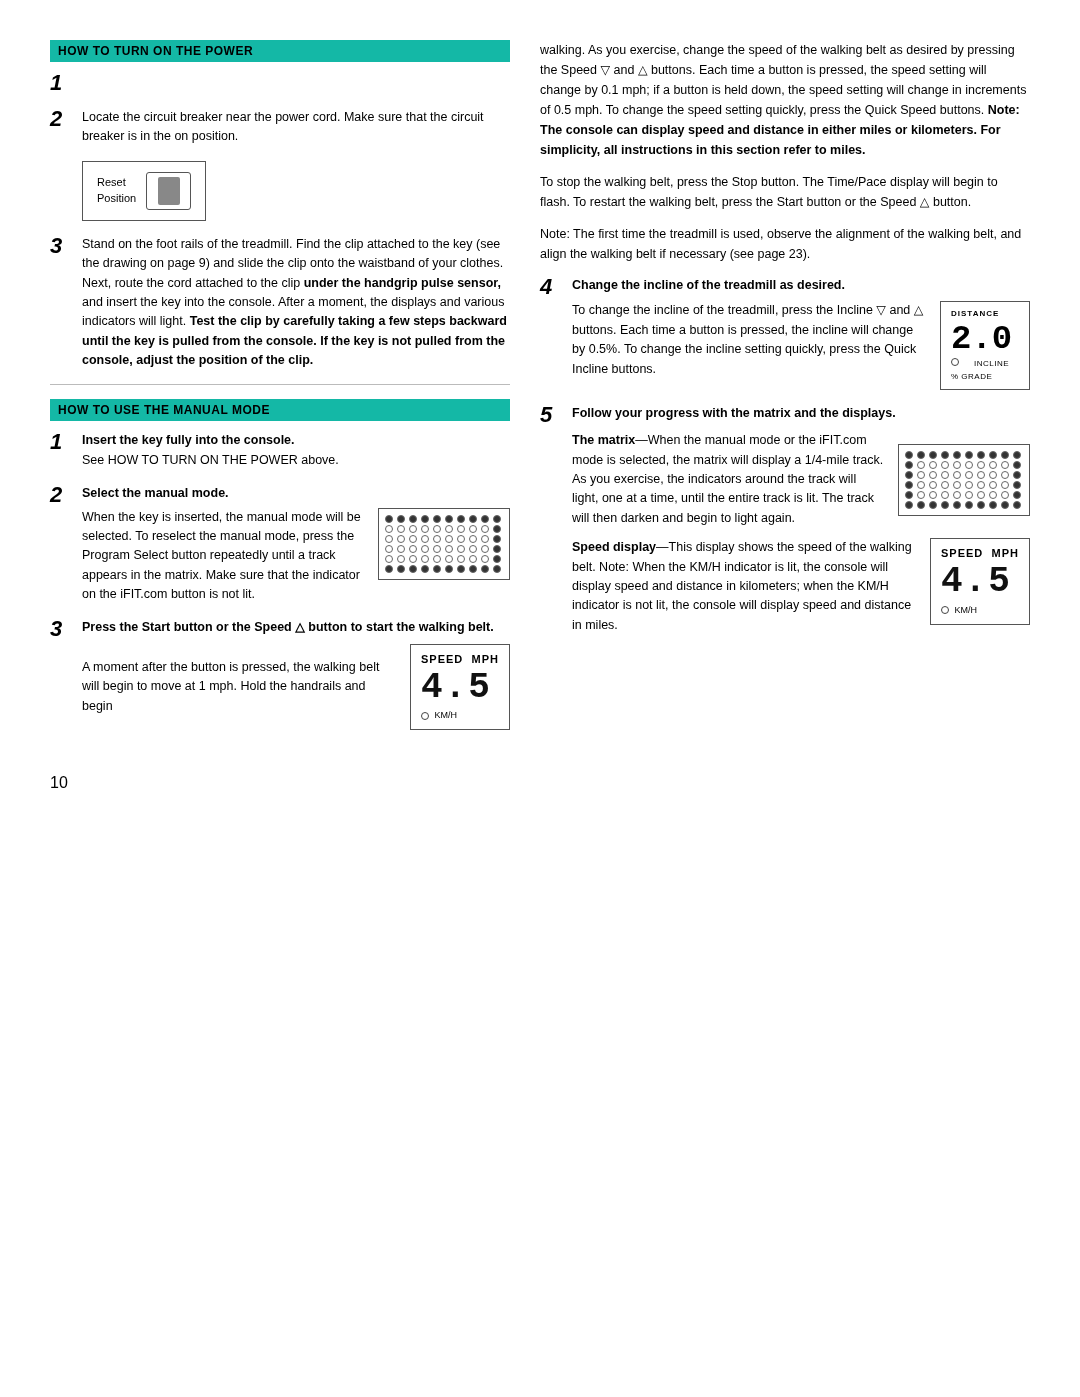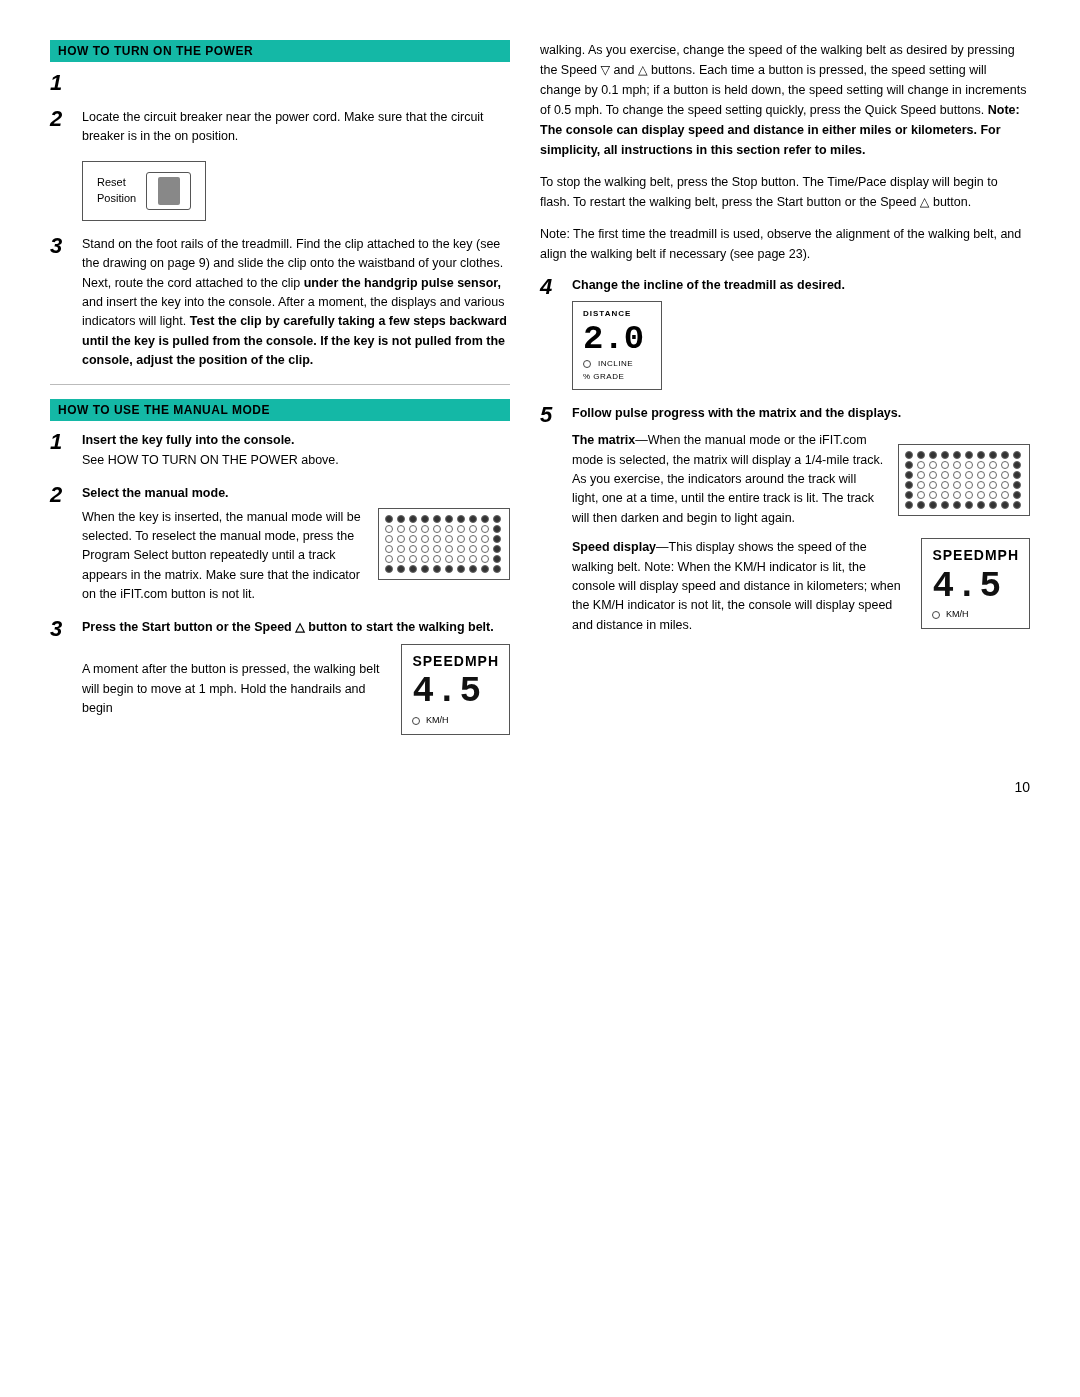--- a/index.html
+++ b/index.html
@@ -111,21 +111,21 @@
     
     .speed-display {
       border: 1.5px solid #555;
       padding: 6px 10px;
       display: inline-block;
       min-width: 100px;
     }
     .speed-label-row {
       display: flex;
       justify-content: space-between;
-      font-size: 14px;
+      font-size: 11px;
       font-weight: bold;
       letter-spacing: 1px;
     }
     .speed-number {
       font-size: 36px;
       font-weight: bold;
       letter-spacing: 2px;
       font-family: 'Courier New', monospace;
       line-height: 1.1;
       color: #111;
@@ -190,23 +190,23 @@
     .inline-image-block {
       display: flex;
       gap: 14px;
       align-items: flex-start;
       margin-top: 4px;
     }
     .inline-text { flex: 1; font-size: 12.5px; line-height: 1.55; }
     .inline-image { flex-shrink: 0; }
 
     .page-number {
-      text-align: right;
+      text-align: left;
       margin-top: 30px;
-      font-size: 14px;
+      font-size: 16px;
     }
     .divider {
       border: none;
       border-top: 1px solid #bbb;
       margin: 14px 0;
     }
   </style>
 </head>
 <body>
 
@@ -375,39 +375,42 @@
 
     <div class="right-col-text">
       Note: The first time the treadmill is used, observe the alignment of the walking belt, and align the walking belt if necessary (see page 23).
     </div>
 
     <div class="right-step">
       <div class="right-step-num">4</div>
       <div class="right-step-content">
         <b>Change the incline of the treadmill as desired.</b>
         <div class="inline-image-block" style="margin-top:6px;">
+          <div class="inline-text">
+            To change the incline of the treadmill, press the Incline ▽ and △ buttons. Each time a button is pressed, the incline will change by 0.5%. To change the incline setting quickly, press the Quick Incline buttons.
+          </div>
           <div class="inline-image">
             <div class="incline-display">
               <div class="incline-label">DISTANCE</div>
               <div class="incline-number">2.0</div>
-              <div style="display:flex; align-items:center; gap:4px;">
+              <div style="display:flex; align-items:flex-start; gap:12px;">
                 <span class="circle-indicator"></span>
                 <span class="incline-sub">INCLINE</span>
               </div>
               <div class="incline-sub">% GRADE</div>
             </div>
           </div>
         </div>
       </div>
     </div>
 
     <div class="right-step">
       <div class="right-step-num">5</div>
       <div class="right-step-content">
-        <b>Follow pulse progress with the matrix and the displays.</b>
+        <b>Follow your progress with the matrix and the displays.</b>
 
         
         <div class="inline-image-block" style="margin-top:8px;align-items:center;">
           <div class="inline-text">
             <b>The matrix</b>—When the manual mode or the iFIT.com mode is selected, the matrix will display a 1/4-mile track. As you exercise, the indicators around the track will light, one at a time, until the entire track is lit. The track will then darken and begin to light again.
           </div>
           <div class="inline-image">
             <div class="matrix-display">
               <div class="matrix-grid">
                 <div class="matrix-dot filled"></div>

